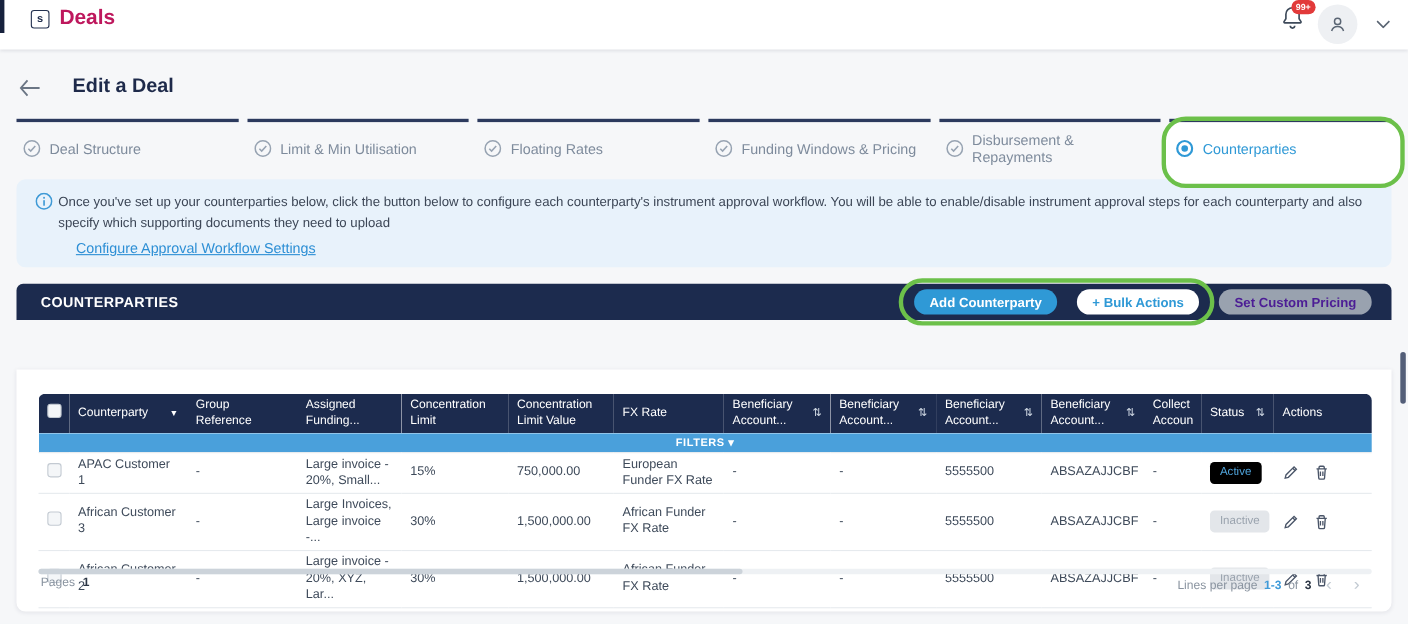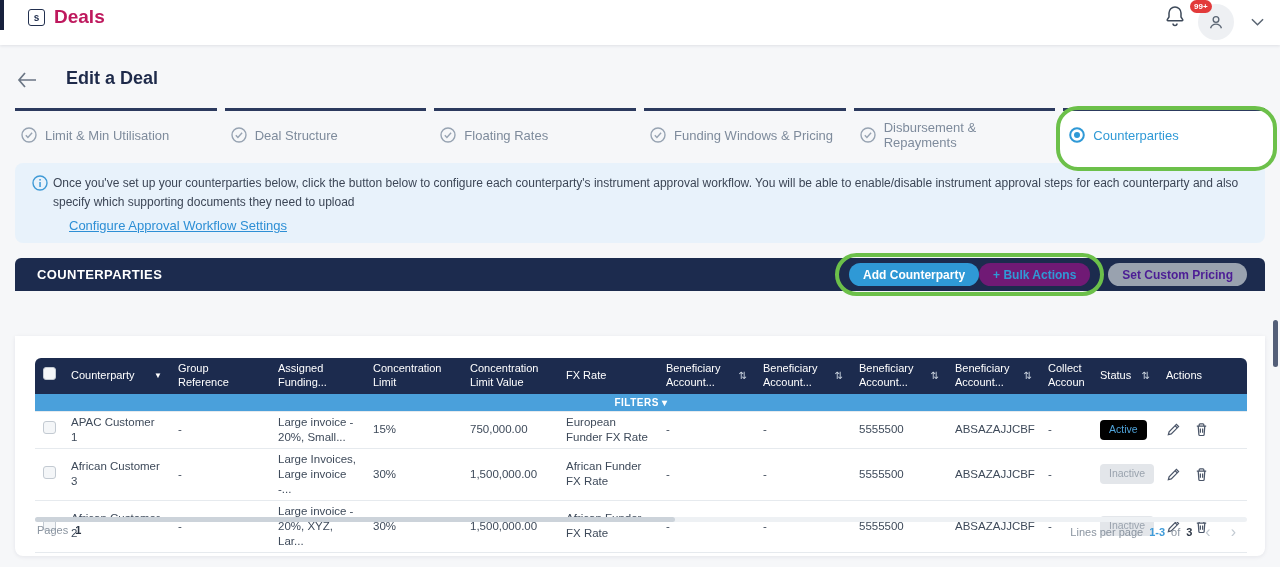--- a/index.html
+++ b/index.html
@@ -12,21 +12,21 @@
   
   .topbar { position:absolute; top:0; left:0; width:1280px; height:45px; background:#fff;
             box-shadow:0 1px 3px rgba(20,30,60,.10); z-index:10; }
   .edge-strip { position:absolute; left:0; top:0; width:4px; height:30px; background:#17213d; }
   .logo { position:absolute; left:28px; top:9px; width:17px; height:17px; border:1.6px solid #22304f;
           border-radius:3px; font-size:10px; font-weight:700; color:#22304f; display:flex;
           align-items:center; justify-content:center; }
   .app-title { position:absolute; left:54px; top:6px; font-size:19px; font-weight:700; color:#be185d; }
   .bell-wrap { position:absolute; left:1163px; top:4px; width:26px; height:26px; }
   .badge { position:absolute; left:1174px; top:0px; background:#e23a3a; color:#fff; font-size:8px;
-           font-weight:700; padding:2px 4px; border-radius:8px; z-index:11;margin-left:16px; }
+           font-weight:700; padding:2px 4px; border-radius:8px; z-index:11; }
   .avatar { position:absolute; left:1198px; top:4px; width:36px; height:36px; border-radius:50%;
             background:#eef0f3; display:flex; align-items:center; justify-content:center; }
   .caret { position:absolute; left:1248px; top:10px; width:18px; height:24px; display:flex;
            align-items:center; justify-content:center; color:#5a6573; }
 
   
   .back-btn { position:absolute; left:15px; top:68px; width:24px; height:24px; display:flex;
               align-items:center; justify-content:center; cursor:pointer; }
   .page-title { position:absolute; left:46px; top:68px; font-size:18px; font-weight:700; color:#1e2a4a;margin-left:20px; }
 
@@ -48,27 +48,27 @@
   .banner-row .info-icon { flex:0 0 16px; margin-top:1px; }
   .banner-text { font-size:12px; line-height:1.55; color:#3c4656; }
   .banner-link { display:inline-block; margin:7px 0 0 37px; color:#2d8fd5; font-size:13px;
                  font-weight:500; text-decoration:underline; cursor:pointer; }
 
   
   .cp-bar { position:absolute; left:15px; top:258px; width:1250px; height:33px; background:#1c2b4e;
             border-radius:6px 6px 0 0; display:flex; align-items:center; padding:0 18px 0 22px; z-index:6; }
   .cp-title { color:#fff; font-size:13px; font-weight:600; letter-spacing:.4px; }
   .cp-actions { margin-left:auto; display:flex; align-items:center; gap:18px; }
-  .ring-wrap { position:relative; display:flex; align-items:center; }
+  .ring-wrap { position:relative; display:flex; align-items:center; gap:18px; }
   .ring-wrap::before { content:''; position:absolute; inset:-10px -14px; border:4px solid #6cc04a;
             border-radius:22px; pointer-events:none; }
   .btn { height:23px; border:none; border-radius:12px; padding:0 14px; font-size:12px; font-weight:600;
          font-family:"Liberation Sans", sans-serif; display:flex; align-items:center; cursor:pointer; }
   .btn.add { background:#2f99d6; color:#fff; }
-  .btn.bulk { background:#701a75; color:#2f99d6; }
+  .btn.bulk { background:#ffffff; color:#2f99d6; }
   .btn.pricing { background:#99a2af; color:#4c1d95; cursor:default; }
 
   
   .card { position:absolute; left:15px; top:291px; width:1250px; height:220px; background:#fff;
           border-radius:0 0 8px 8px; box-shadow:0 1px 4px rgba(20,30,60,.08);margin-top:45px; }
   .table-wrap { position:absolute; left:20px; top:22px; width:1212px; }
   table { border-collapse:collapse; table-layout:fixed; width:1212px; }
   th { background:#1c2b4e; color:#fff; font-weight:400; font-size:11px; text-align:left;
        padding:4px 8px; line-height:1.25; height:34px; overflow:hidden; vertical-align:middle; }
   th:first-child { border-radius:6px 0 0 0; }
@@ -138,28 +138,28 @@
     </svg>
 </div>
 <div class="page-title">Edit a Deal</div>
 
 <div class="stepper">
   <div class="step done">
     <span class="step-icon"><svg viewBox="0 0 16 16" width="16" height="16">
           <circle cx="8" cy="8" r="7" fill="none" stroke="#97a3b2" stroke-width="1.4"></circle>
           <path d="M4.8 8.3l2.1 2.1 4.2-4.6" stroke="#97a3b2" stroke-width="1.4" fill="none"></path>
         </svg></span>
+    <span class="step-label">Deal Structure</span>
+  </div>
+  <div class="step done">
+    <span class="step-icon"><svg viewBox="0 0 16 16" width="16" height="16">
+          <circle cx="8" cy="8" r="7" fill="none" stroke="#97a3b2" stroke-width="1.4"></circle>
+          <path d="M4.8 8.3l2.1 2.1 4.2-4.6" stroke="#97a3b2" stroke-width="1.4" fill="none"></path>
+        </svg></span>
     <span class="step-label">Limit &amp; Min Utilisation</span>
-  </div>
-  <div class="step done">
-    <span class="step-icon"><svg viewBox="0 0 16 16" width="16" height="16">
-          <circle cx="8" cy="8" r="7" fill="none" stroke="#97a3b2" stroke-width="1.4"></circle>
-          <path d="M4.8 8.3l2.1 2.1 4.2-4.6" stroke="#97a3b2" stroke-width="1.4" fill="none"></path>
-        </svg></span>
-    <span class="step-label">Deal Structure</span>
   </div>
   <div class="step done">
     <span class="step-icon"><svg viewBox="0 0 16 16" width="16" height="16">
           <circle cx="8" cy="8" r="7" fill="none" stroke="#97a3b2" stroke-width="1.4"></circle>
           <path d="M4.8 8.3l2.1 2.1 4.2-4.6" stroke="#97a3b2" stroke-width="1.4" fill="none"></path>
         </svg></span>
     <span class="step-label">Floating Rates</span>
   </div>
   <div class="step done">
     <span class="step-icon"><svg viewBox="0 0 16 16" width="16" height="16">

